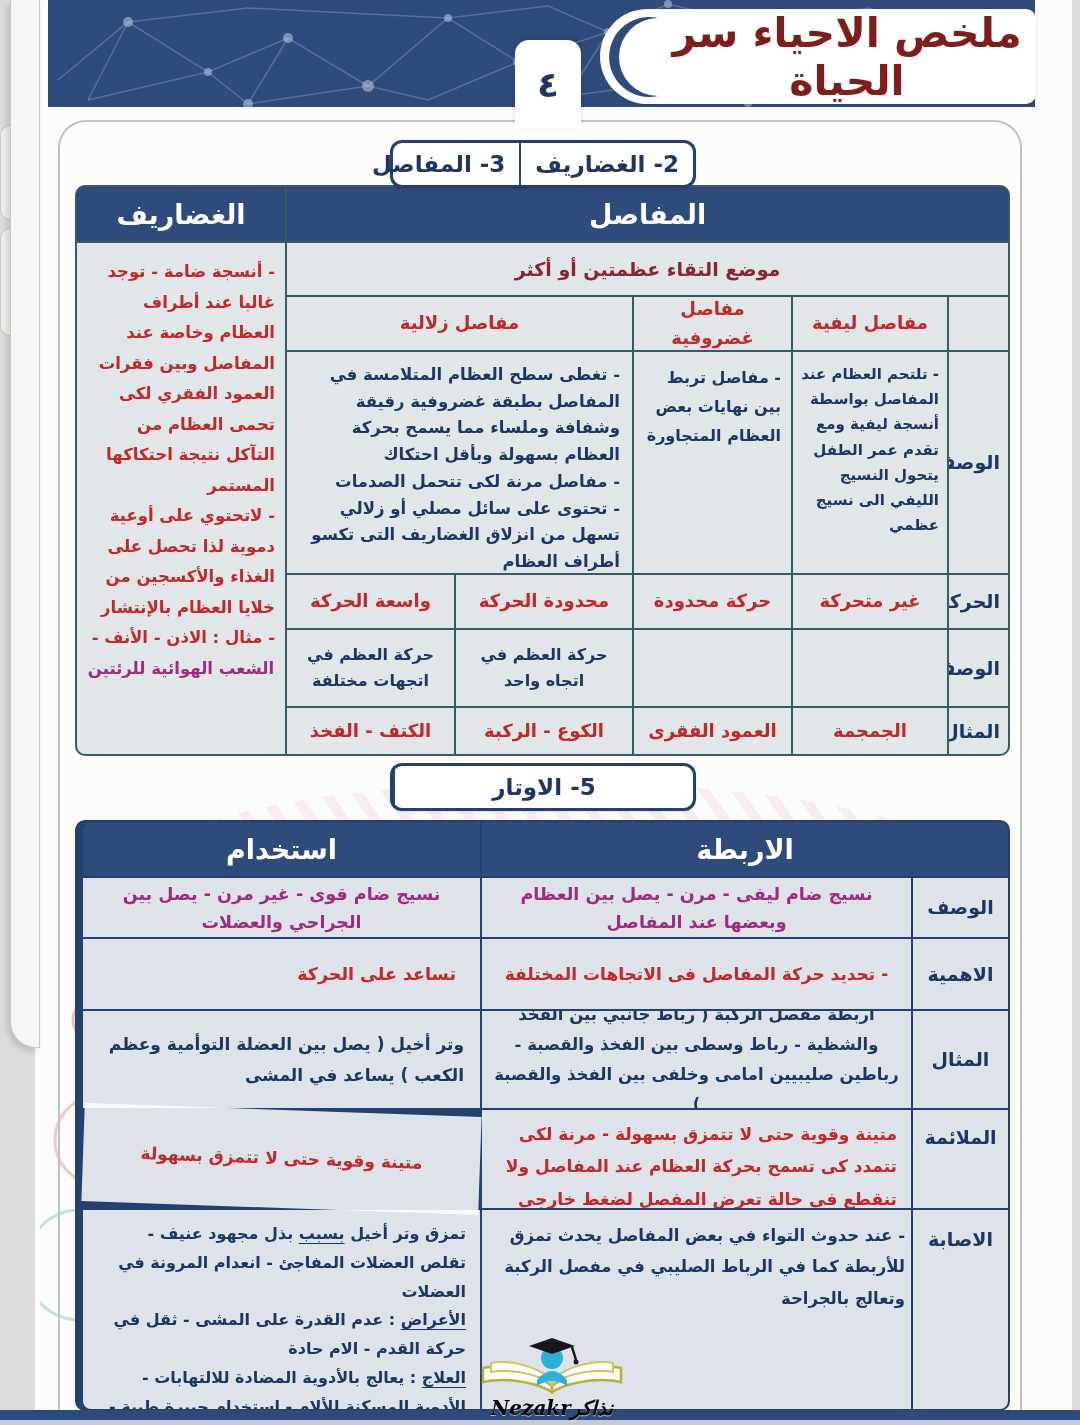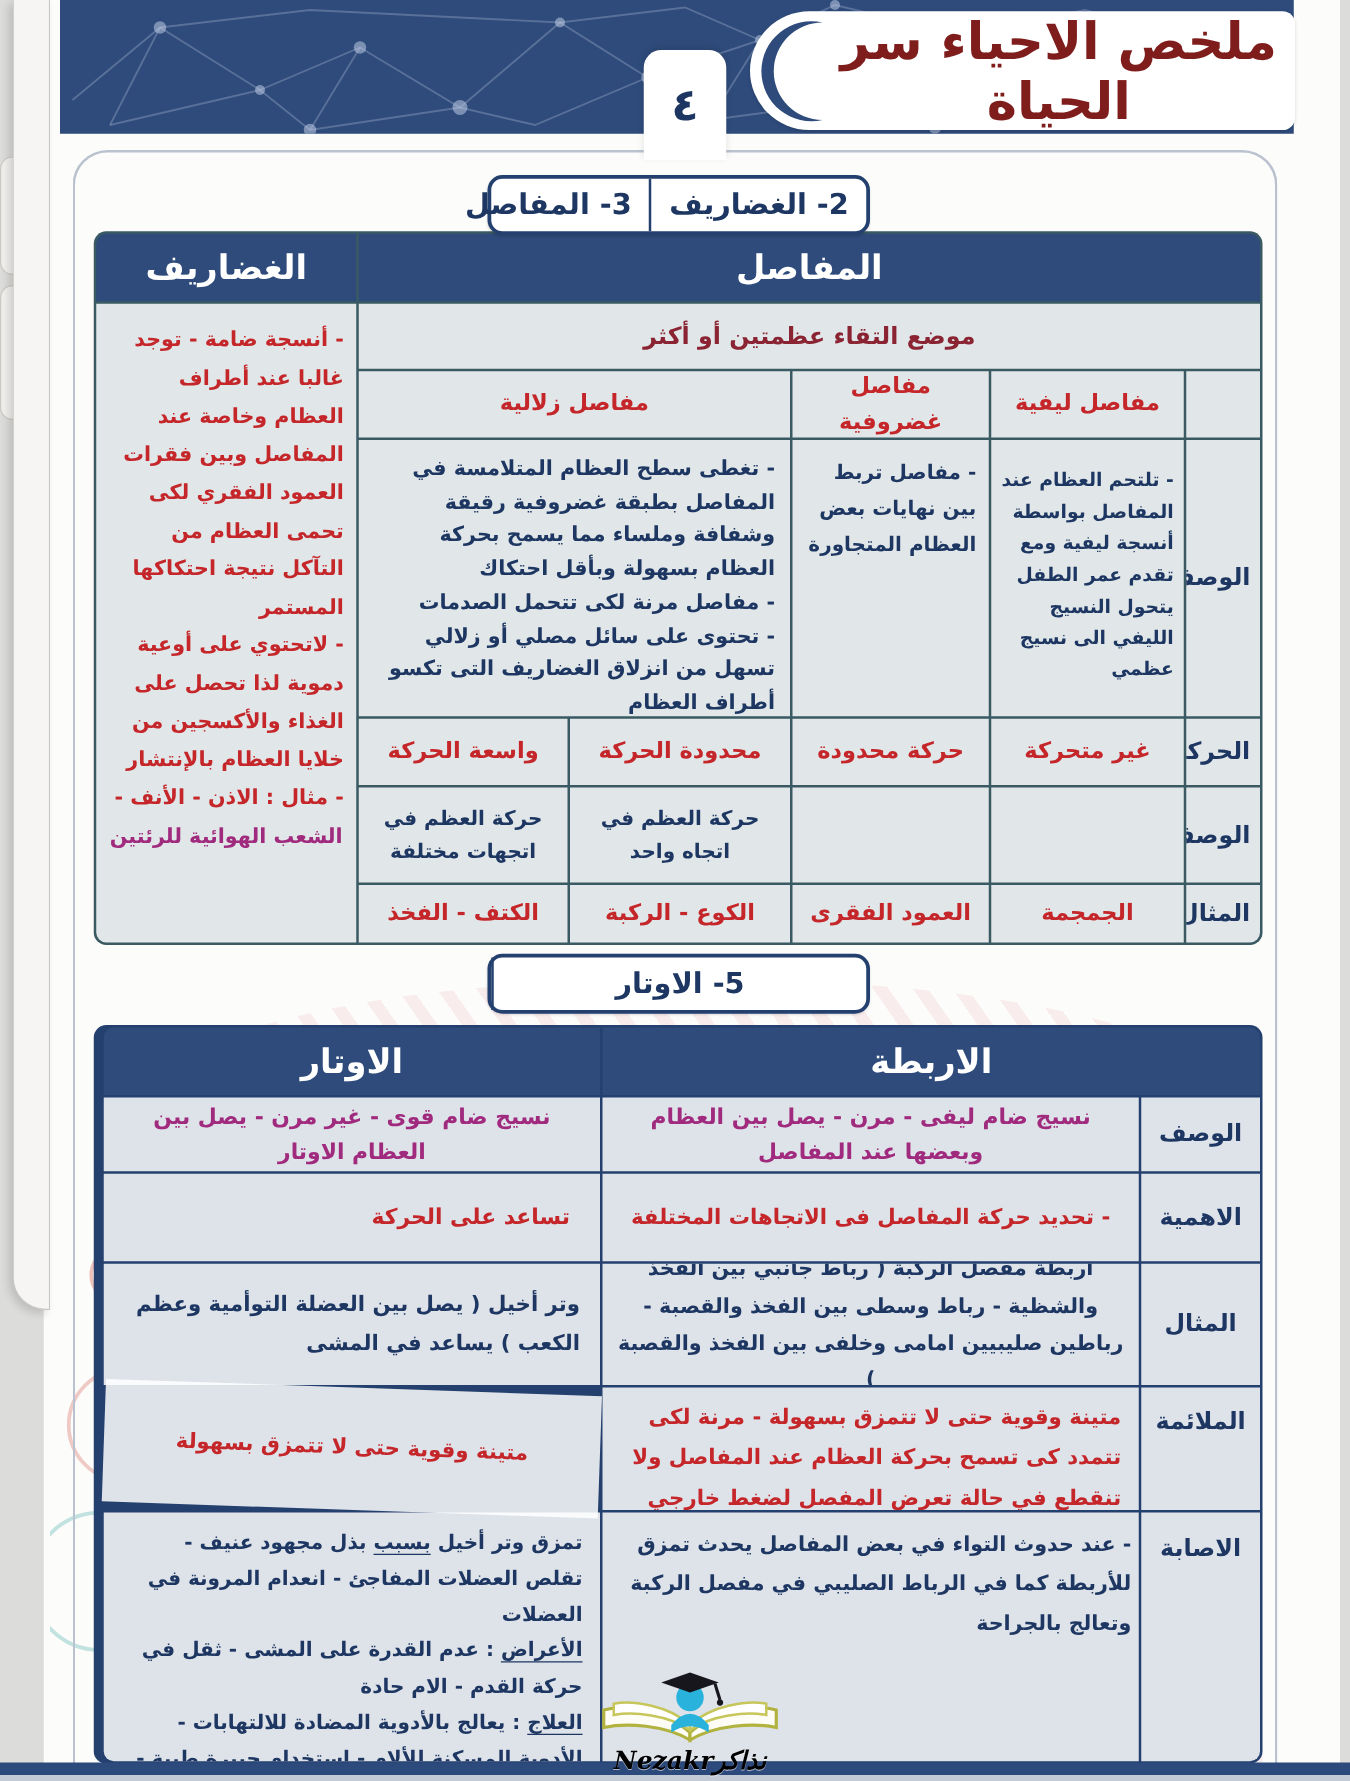--- a/index.html
+++ b/index.html
@@ -187,21 +187,21 @@
     <div>- مثال : الاذن - الأنف -</div>
     <div class="mag" style="text-align:center;">الشعب الهوائية للرئتين</div>
   </div>
 
   <div class="cell" style="grid-column:1;grid-row:3;"></div>
   <div class="cell red fs18" style="grid-column:2;grid-row:3;">مفاصل ليفية</div>
   <div class="cell red fs18" style="grid-column:3;grid-row:3;">مفاصل غضروفية</div>
   <div class="cell red fs18" style="grid-column:4/6;grid-row:3;">مفاصل زلالية</div>
 
   <div class="cell fs19" style="grid-column:1;grid-row:4;">الوصف</div>
-  <div class="cell blue top right fs15" style="grid-column:2;grid-row:4;line-height:1.68;padding:20px 8px;">- تلتحم العظام عند المفاصل بواسطة أنسجة ليفية ومع تقدم عمر الطفل يتحول النسيج الليفي الى نسيج عظمي</div>
+  <div class="cell blue top right fs15" style="grid-column:2;grid-row:4;line-height:1.68;padding:10px 8px;">- تلتحم العظام عند المفاصل بواسطة أنسجة ليفية ومع تقدم عمر الطفل يتحول النسيج الليفي الى نسيج عظمي</div>
   <div class="cell blue top right fs16" style="grid-column:3;grid-row:4;line-height:1.8;padding:12px 10px;">- مفاصل تربط بين نهايات بعض العظام المتجاورة</div>
   <div class="cell blue top right t1desc fs165" style="grid-column:4/6;grid-row:4;">
     <div>- تغطى سطح العظام المتلامسة في المفاصل بطبقة غضروفية رقيقة وشفافة وملساء مما يسمح بحركة العظام بسهولة وبأقل احتكاك</div>
     <div>- مفاصل مرنة لكى تتحمل الصدمات</div>
     <div>- تحتوى على سائل مصلي أو زلالي تسهل من انزلاق الغضاريف التى تكسو أطراف العظام</div>
   </div>
 
   <div class="cell fs19" style="grid-column:1;grid-row:5;">الحركة</div>
   <div class="cell red fs18" style="grid-column:2;grid-row:5;">غير متحركة</div>
   <div class="cell red fs18" style="grid-column:3;grid-row:5;">حركة محدودة</div>
@@ -220,25 +220,25 @@
   <div class="cell red fs18" style="grid-column:4;grid-row:7;">الكوع - الركبة</div>
   <div class="cell red fs18" style="grid-column:5;grid-row:7;">الكتف - الفخذ</div>
 </div>
 
 <div class="badge badge2">
   <span class="b-cell">5- الاوتار</span>
 </div>
 
 <div class="grid-table t2">
   <div class="hcell rad-tr" style="grid-column:1/3;grid-row:1;">الاربطة</div>
-  <div class="hcell rad-tl" style="grid-column:3/4;grid-row:1;">الاوتار</div>
+  <div class="hcell rad-tl" style="grid-column:3/4;grid-row:1;">استخدام</div>
 
   <div class="cell fs19" style="grid-column:1;grid-row:2;">الوصف</div>
   <div class="cell mag fs175" style="grid-column:2;grid-row:2;">نسيج ضام ليفى - مرن - يصل بين العظام وبعضها عند المفاصل</div>
-  <div class="cell mag fs175" style="grid-column:3;grid-row:2;">نسيج ضام قوى - غير مرن - يصل بين العظام الاوتار</div>
+  <div class="cell mag fs175" style="grid-column:3;grid-row:2;">نسيج ضام قوى - غير مرن - يصل بين الجراحي والعضلات</div>
 
   <div class="cell fs19" style="grid-column:1;grid-row:3;">الاهمية</div>
   <div class="cell red fs17 lh19" style="grid-column:2;grid-row:3;">
     <div>- تحديد حركة المفاصل فى الاتجاهات المختلفة</div>
   </div>
   <div class="cell red right fs175" style="grid-column:3;grid-row:3;padding-right:24px;">تساعد على الحركة</div>
 
   <div class="cell fs19" style="grid-column:1;grid-row:4;">المثال</div>
   <div class="cell blue fs165 lh18" style="grid-column:2;grid-row:4;padding:6px 12px;">اربطة مفصل الركبة ( رباط جانبي بين الفخذ والشظية - رباط وسطى بين الفخذ والقصبة - رباطين صليبيين امامى وخلفى بين الفخذ والقصبة )</div>
   <div class="cell blue right fs17 lh18" style="grid-column:3;grid-row:4;padding:6px 16px;">وتر أخيل ( يصل بين العضلة التوأمية وعظم الكعب ) يساعد في المشى</div>

